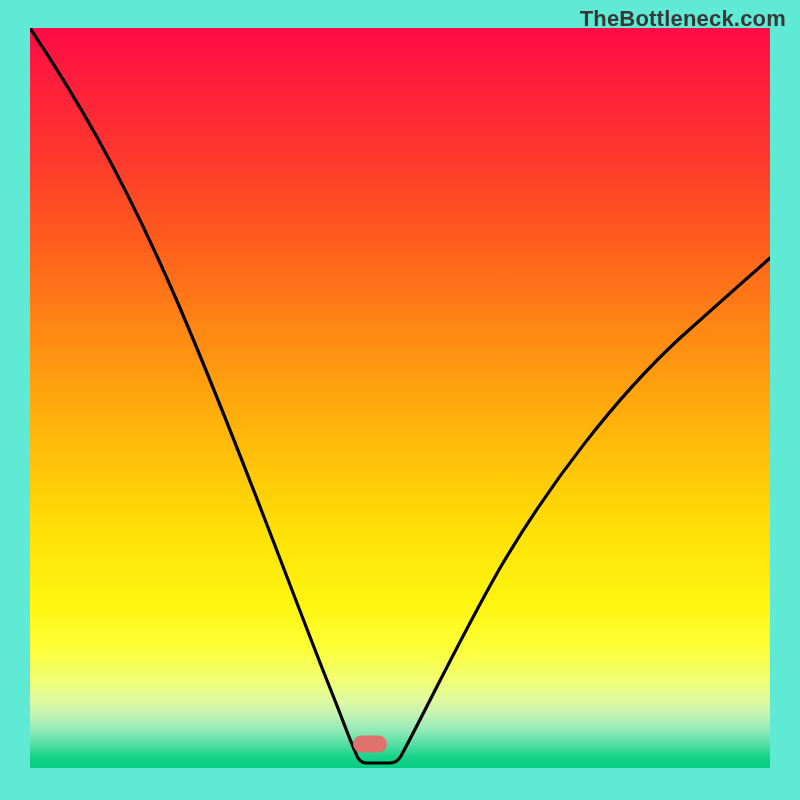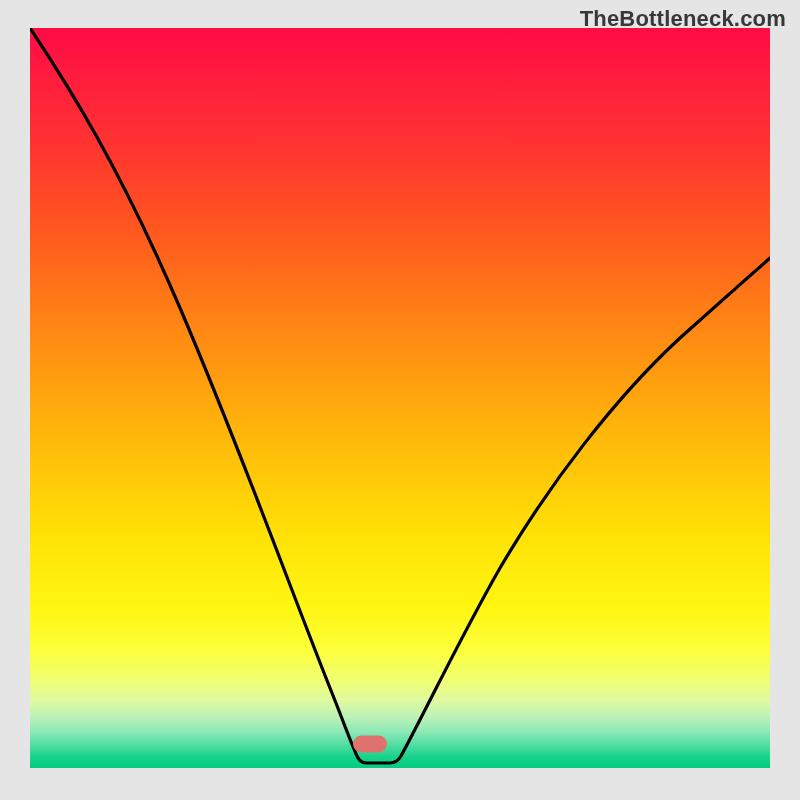--- a/index.html
+++ b/index.html
@@ -8,21 +8,21 @@
     width: 800px;
     height: 800px;
     background: #000;
     overflow: hidden;
     font-family: Arial, Helvetica, sans-serif;
   }
   .frame {
     position: relative;
     width: 800px;
     height: 800px;
-    background: #e5e5e5;
+    background: #5eead4;
   }
   .watermark {
     position: absolute;
     top: 6px;
     right: 14px;
     color: #383838;
     font-size: 22px;
     font-weight: 600;
     letter-spacing: 0.2px;
     z-index: 30;

